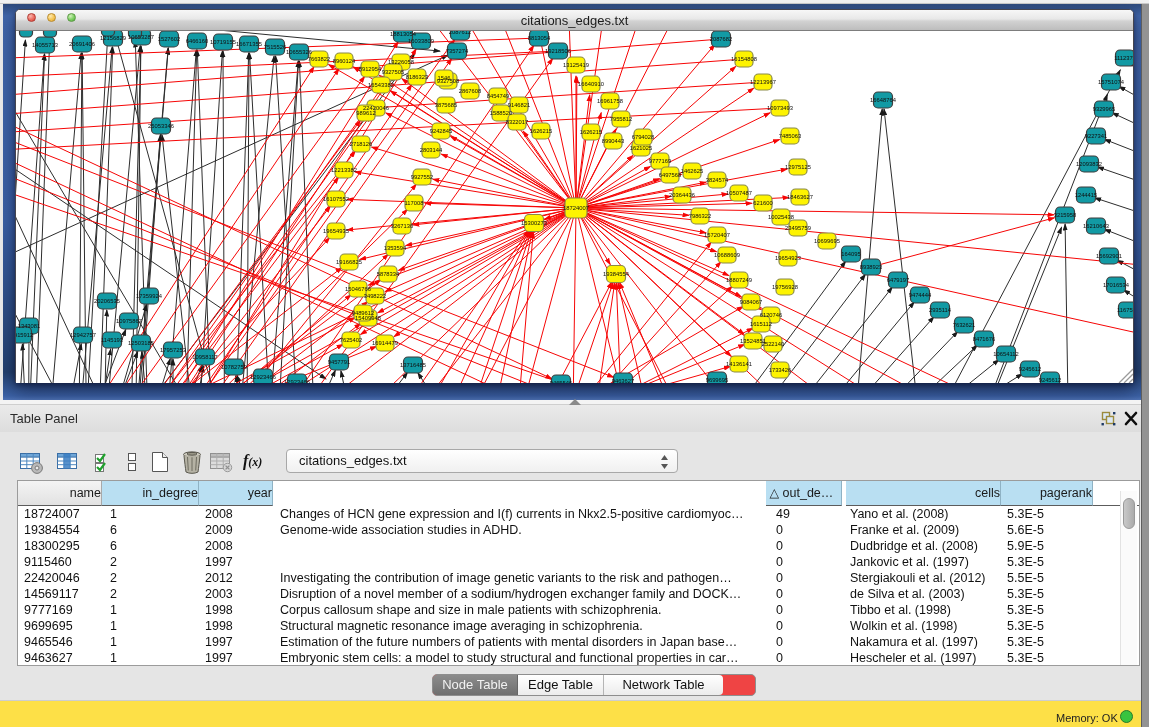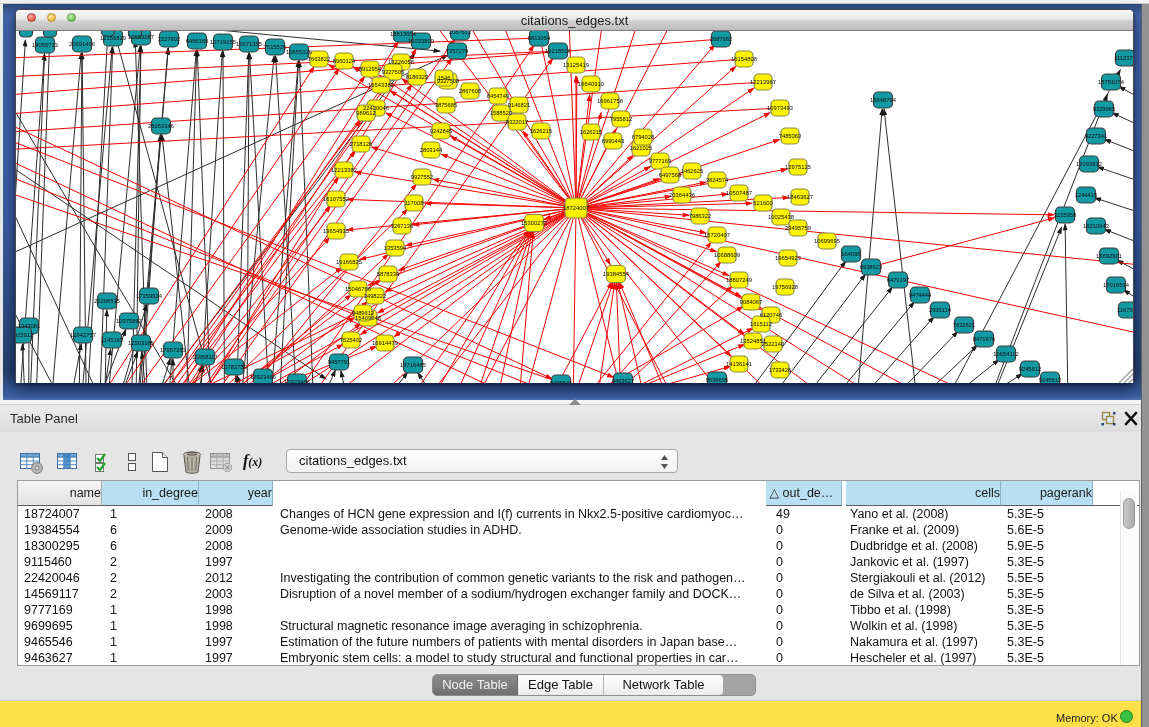--- a/index.html
+++ b/index.html
@@ -27,21 +27,21 @@
 #thead .h3 {left:255px;width:497px} #thead .h4 {left:748px;width:76px;text-align:left}
 #thead .h5 {left:828px;width:155px} #thead .h6 {left:983px;width:92px}
 #thead .h7 {left:1075px;width:46px;background:#fff;border-right:none}
 #tbody {position:absolute;left:0;top:25px;width:1103px;font-size:12.5px;color:#111}
 .tr {position:relative;height:16px;line-height:16px;white-space:nowrap}
 .tr div {position:absolute;top:0;height:16px;overflow:hidden}
 .c0 {left:6px;width:78px} .c1 {left:92px;width:88px} .c2 {left:187px;width:68px}
 .c3 {left:262px;width:490px} .c4 {left:758px;width:70px} .c5 {left:832px;width:151px} .c6 {left:989px;width:86px}
 #vscroll {position:absolute;right:2px;top:10px;width:17px;height:174px;background:#fbfbfb;border-left:1px solid #e3e3e3}
 #vthumb {position:absolute;left:2px;top:7px;width:12px;height:31px;background:linear-gradient(90deg,#c9c9c9,#ababab);border-radius:7px;border:1px solid #999}
-#tabs {position:absolute;left:432px;top:674px;width:324px;height:22px;border:1px solid #8e8e8e;border-radius:5px;background:#a3a3a3;font-size:13px}
+#tabs {position:absolute;left:432px;top:674px;width:324px;height:22px;border:1px solid #8e8e8e;border-radius:5px;background:#ef4444;font-size:13px}
 #tabs div {position:absolute;top:0;height:20px;line-height:20px;text-align:center;color:#111}
 #tabs .sel {left:0;width:85px;background:linear-gradient(#8c8c8c,#6f6f6f);color:#f2f2f2;border-radius:4px 0 0 4px;border-right:1px solid #666}
 #tabs .t2 {left:85px;width:86px;border-right:1px solid #b5b5b5;background:linear-gradient(#fff,#ececec)}
 #tabs .t3 {left:171px;width:119px;background:linear-gradient(#fff,#ececec);border-radius:0 4px 4px 0}
 #status {position:absolute;left:0;top:700px;width:1141px;height:27px;background:#fde047;border-top:1px solid #cdcdcd}
 #status .m {position:absolute;left:1056px;top:11px;font-size:11px;color:#222}
 #status .dot {position:absolute;left:1120px;top:9px;width:13px;height:13px;border-radius:50%;background:#39c43f;border:1.5px solid #2a7a2a}
 #pticons {position:absolute;left:1101px;top:411px;width:40px;height:15px}
 </style></head><body>
 <div id="desktop"></div>
@@ -679,38 +679,39 @@
         <div class="c1">2</div>
         <div class="c2">1997</div>
         <div class="c4">0</div>
         <div class="c5">Jankovic et al. (1997)</div>
         <div class="c6">5.3E-5</div>
       </div>
 <div class="tr">
         <div class="c0">22420046</div>
         <div class="c1">2</div>
         <div class="c2">2012</div>
-        <div class="c3">Investigating the contribution of common genetic variants to the risk and pathogen…</div>
+        <div class="c3">Investigating the contribution of image genetic variants to the risk and pathogen…</div>
         <div class="c4">0</div>
         <div class="c5">Stergiakouli et al. (2012)</div>
         <div class="c6">5.5E-5</div>
       </div>
 <div class="tr">
         <div class="c0">14569117</div>
         <div class="c1">2</div>
         <div class="c2">2003</div>
         <div class="c3">Disruption of a novel member of a sodium/hydrogen exchanger family and DOCK…</div>
         <div class="c4">0</div>
         <div class="c5">de Silva et al. (2003)</div>
         <div class="c6">5.3E-5</div>
       </div>
 <div class="tr">
         <div class="c0">9777169</div>
         <div class="c1">1</div>
         <div class="c2">1998</div>
+        <div class="c3">Corpus callosum shape and size in male patients with schizophrenia.</div>
         <div class="c4">0</div>
         <div class="c5">Tibbo et al. (1998)</div>
         <div class="c6">5.3E-5</div>
       </div>
 <div class="tr">
         <div class="c0">9699695</div>
         <div class="c1">1</div>
         <div class="c2">1998</div>
         <div class="c3">Structural magnetic resonance image averaging in schizophrenia.</div>
         <div class="c4">0</div>

